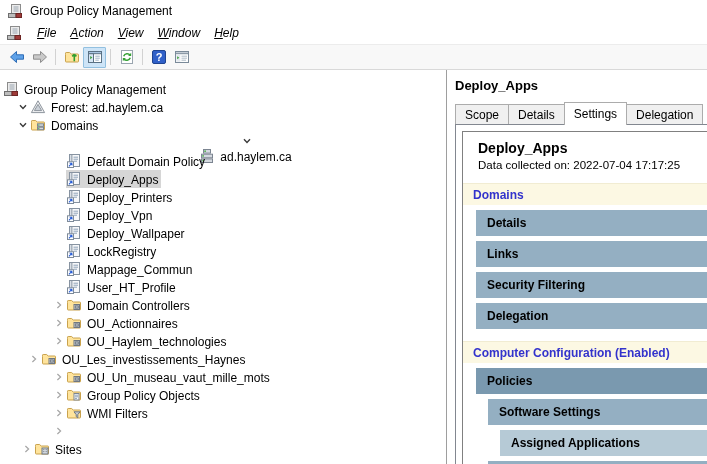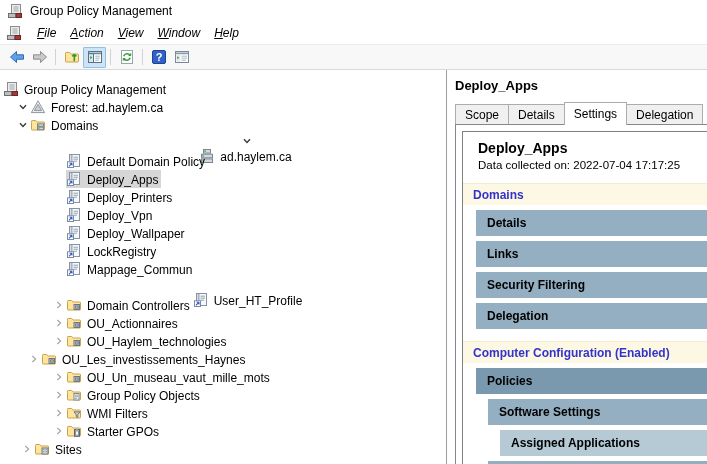--- a/index.html
+++ b/index.html
@@ -327,21 +327,21 @@
               <rect x="3.5" y="1.5" width="10" height="12" fill="#f7f8fa" stroke="#8793a1"></rect>
               <rect x="3.5" y="1.5" width="2.4" height="12" fill="#d9dfe6" stroke="#8793a1"></rect>
               <path d="M7.5 4.2h4.5M7.5 6.2h4.5M7.5 8.2h3.5" stroke="#8fa3b8" fill="none"></path>
               <rect x="1.5" y="8.8" width="6" height="5.7" fill="#ffffff" stroke="#7e8b9a"></rect>
               <path d="M2.9 13.3 L6 10.2 M6 10.2 H3.6 M6 10.2 V12.6" stroke="#2a5fd6" fill="none" stroke-width="1.1"></path>
             </svg>
           </span>
           <span class="tree-label">Mappage_Commun</span>
         </span>
       </div>
-      <div class="tree-row" style="padding-left: 52px; flex-direction: column;">
+      <div class="tree-row" style="padding-left: 52px;">
         <span class="tree-chevron"></span>
         <span class="tree-content">
           <span class="tree-icon">
             <svg viewBox="0 0 16 16">
               <rect x="3.5" y="1.5" width="10" height="12" fill="#f7f8fa" stroke="#8793a1"></rect>
               <rect x="3.5" y="1.5" width="2.4" height="12" fill="#d9dfe6" stroke="#8793a1"></rect>
               <path d="M7.5 4.2h4.5M7.5 6.2h4.5M7.5 8.2h3.5" stroke="#8fa3b8" fill="none"></path>
               <rect x="1.5" y="8.8" width="6" height="5.7" fill="#ffffff" stroke="#7e8b9a"></rect>
               <path d="M2.9 13.3 L6 10.2 M6 10.2 H3.6 M6 10.2 V12.6" stroke="#2a5fd6" fill="none" stroke-width="1.1"></path>
             </svg>
@@ -465,31 +465,20 @@
             </svg>
           </span>
           <span class="tree-label">WMI Filters</span>
         </span>
       </div>
       <div class="tree-row" style="padding-left: 52px;">
         <span class="tree-chevron">
           <svg viewBox="0 0 10 10">
             <path d="M3.4 2 L6.6 5 L3.4 8" fill="none" stroke="#a6a6a6" stroke-width="1.2"></path>
           </svg>
-        </span>
-        <span class="tree-content">
-          <span class="tree-icon">
-            <svg viewBox="0 0 16 16">
-              <path d="M1.5 5.5 V4.2 Q1.5 3.5 2.2 3.5 H5.6 L7.2 5 H13.8 Q14.5 5 14.5 5.7 V12.3 Q14.5 13 13.8 13 H2.2 Q1.5 13 1.5 12.3 Z" fill="#ffe49c" stroke="#c9a24d"></path>
-              <rect x="8.5" y="6.5" width="5" height="6.8" fill="#c9cfd6" stroke="#5f6770"></rect>
-              <rect x="10" y="5.7" width="2" height="1.6" fill="#9aa1a9"></rect>
-              <rect x="9.5" y="7.9" width="3" height="4.4" fill="#f4f5f6" stroke="#8a9199"></rect>
-            </svg>
-          </span>
-          <span class="tree-label">Starter GPOs</span>
         </span>
       </div>
       <div class="tree-row" style="padding-left: 20px;">
         <span class="tree-chevron">
           <svg viewBox="0 0 10 10">
             <path d="M3.4 2 L6.6 5 L3.4 8" fill="none" stroke="#a6a6a6" stroke-width="1.2"></path>
           </svg>
         </span>
         <span class="tree-content">
           <span class="tree-icon">

